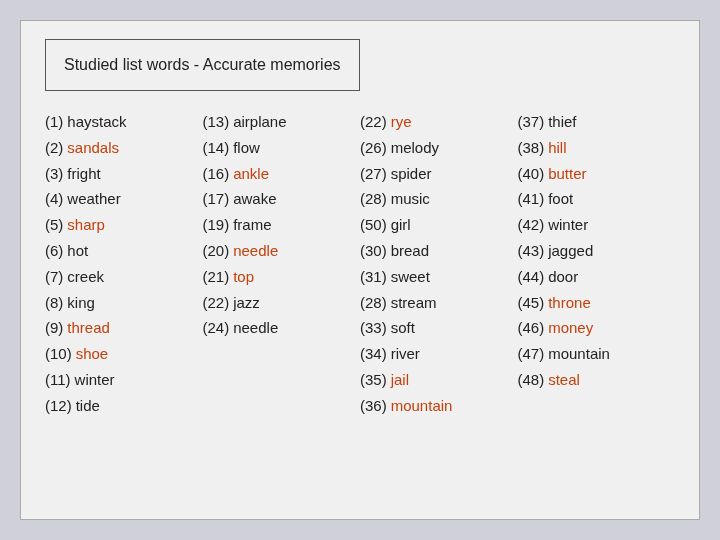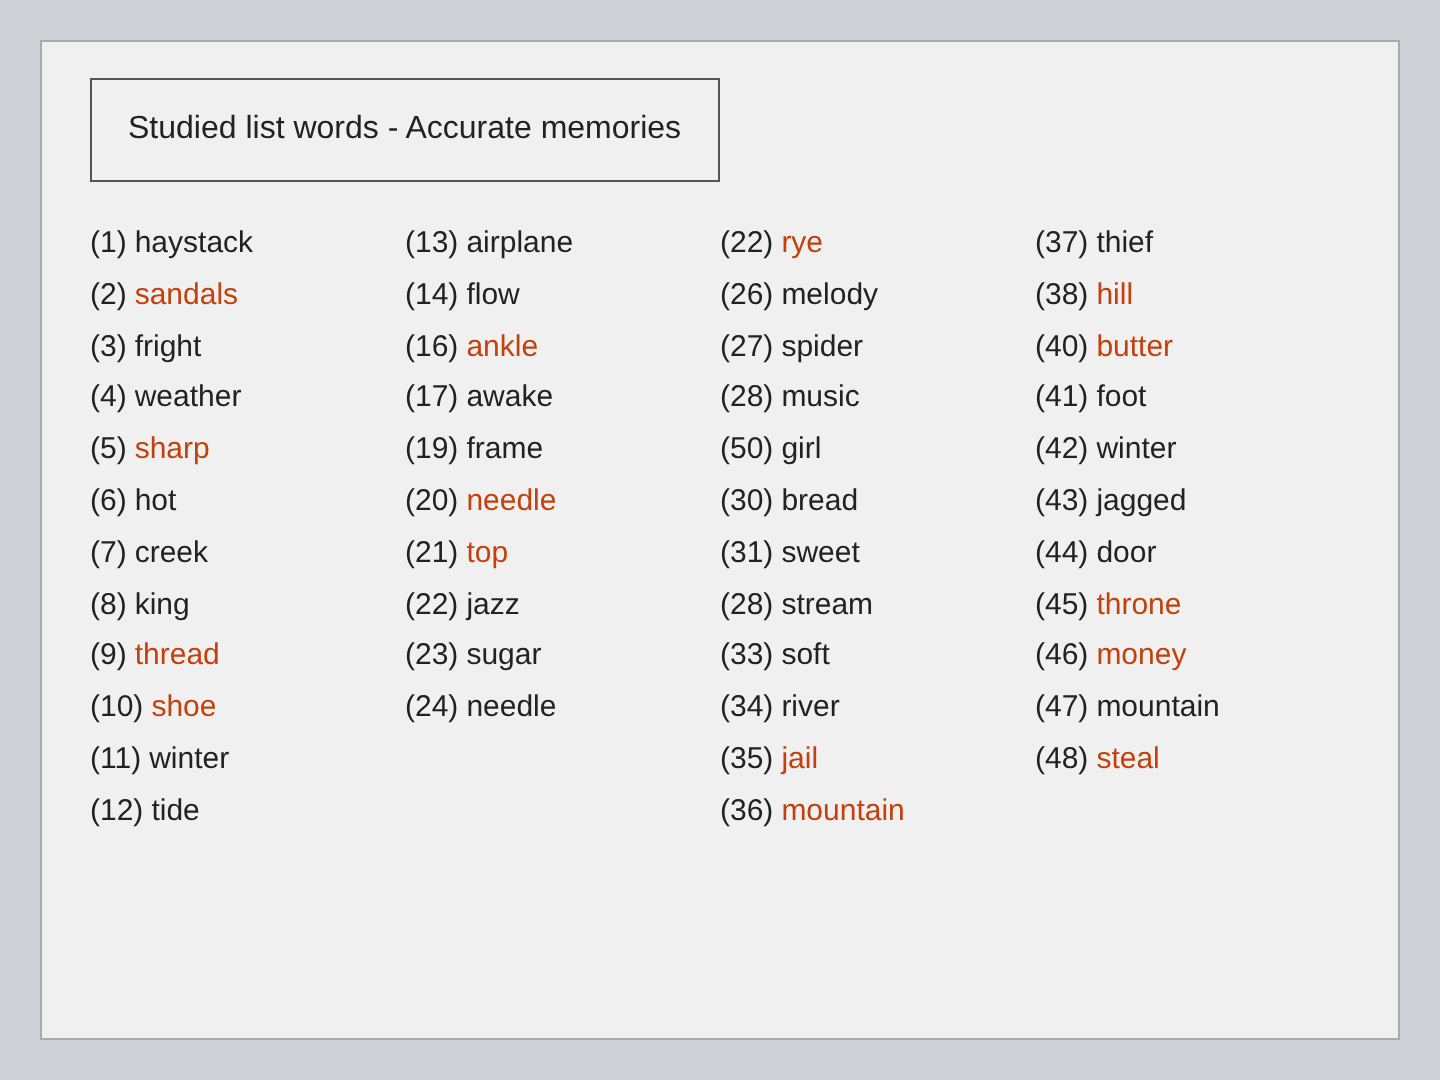--- a/index.html
+++ b/index.html
@@ -135,24 +135,20 @@
         </div>
         <div class="item">
           <span class="num black">(21)</span>
           <span class="word red">top</span>
         </div>
         <div class="item">
           <span class="num black">(22)</span>
           <span class="word black">jazz</span>
         </div>
         <div class="item">
-          <span class="num black">(23)</span>
-          <span class="word black">sugar</span>
-        </div>
-        <div class="item">
           <span class="num black">(24)</span>
           <span class="word black">needle</span>
         </div>
       </div>
       <div class="col">
         <div class="item">
           <span class="num black">(22)</span>
           <span class="word red">rye</span>
         </div>
         <div class="item">

